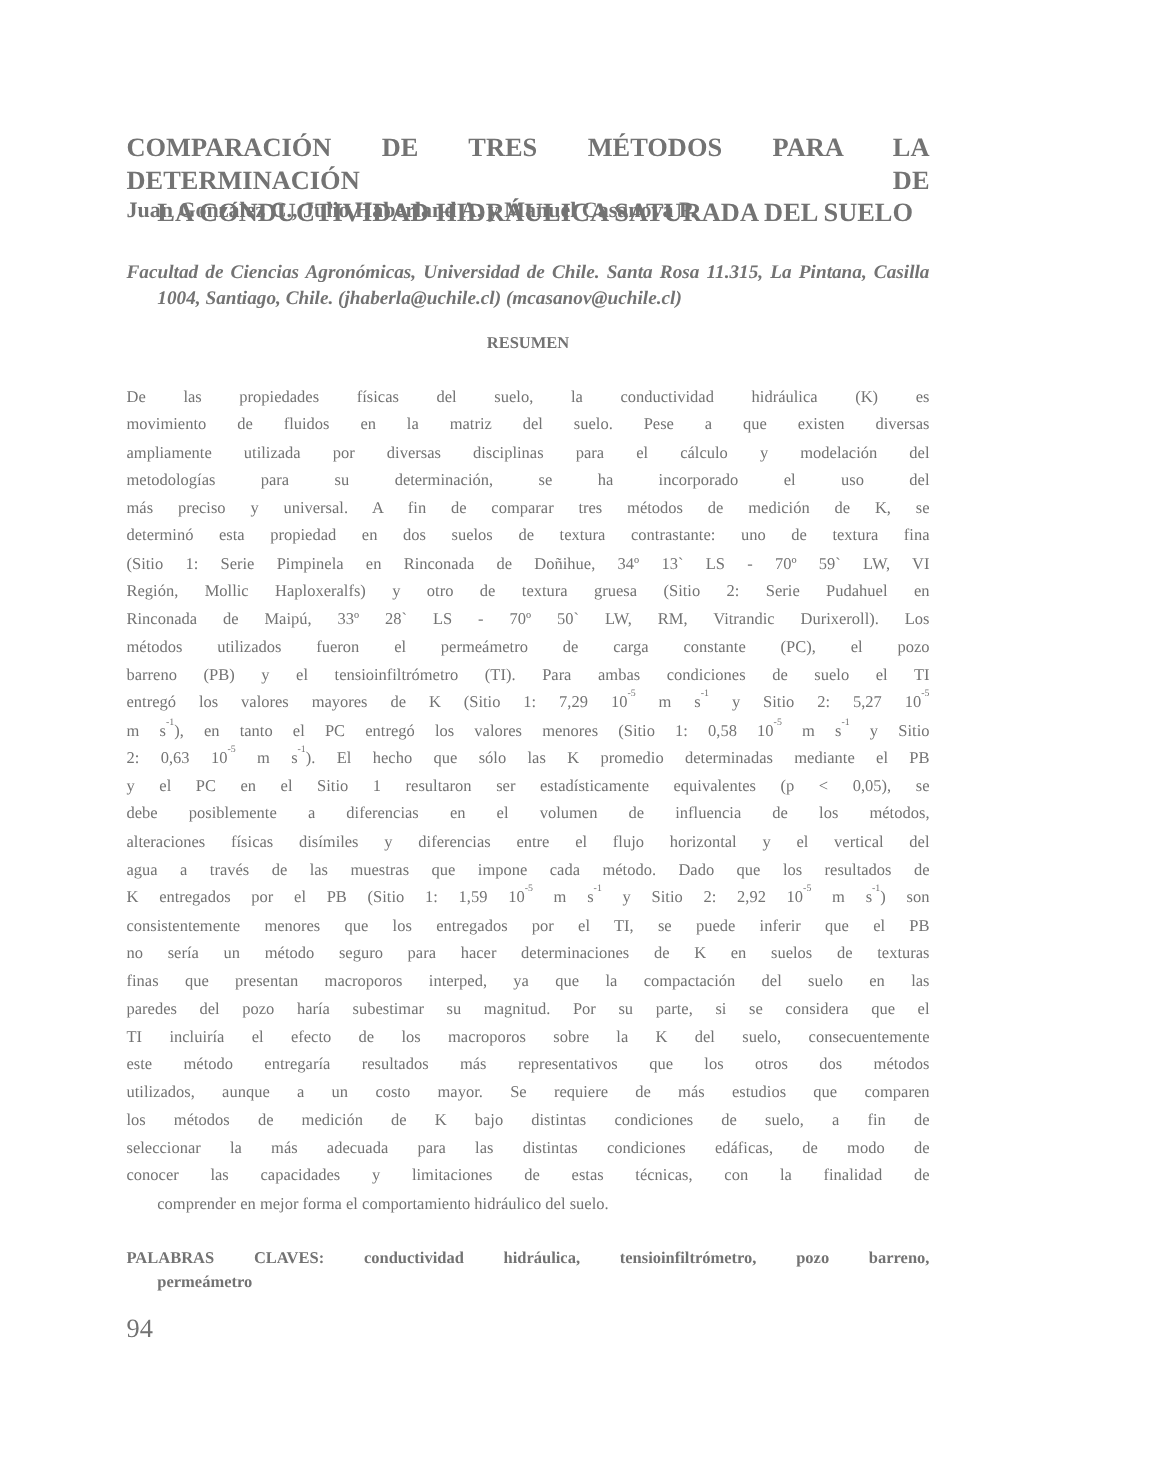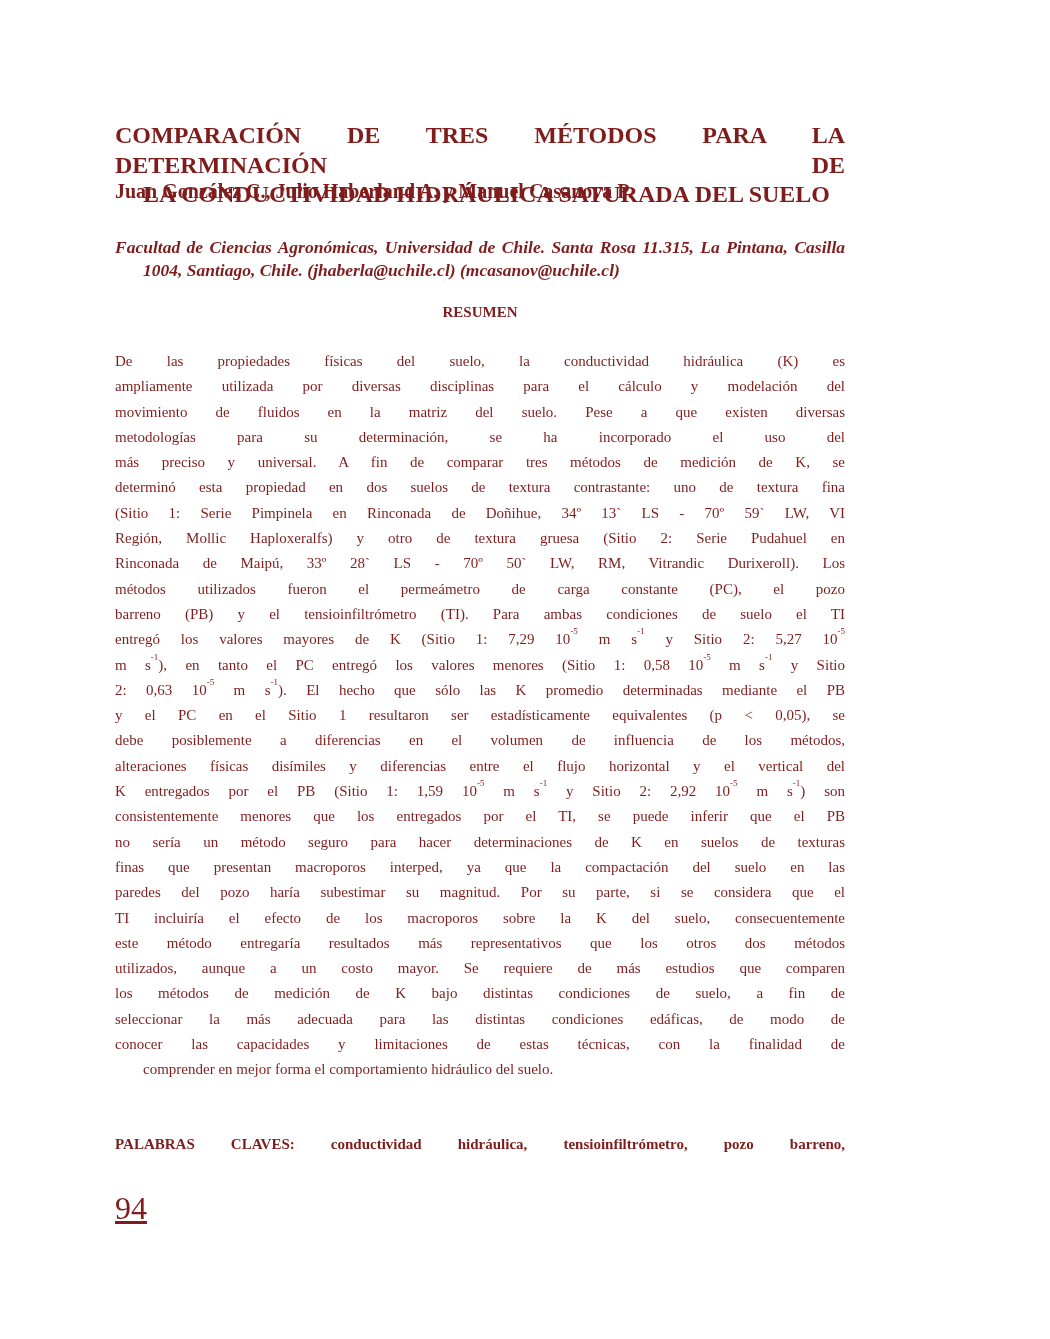--- a/index.html
+++ b/index.html
@@ -5,21 +5,21 @@
   html, body {
     margin: 0;
     padding: 0;
     background: #ffffff;
   }
   .sheet {
     position: relative;
     width: 1050px;
     height: 1339px;
     background: #ffffff;
-    color: #7f1d1d;
+    color: #737373;
     font-family: "Liberation Serif", "DejaVu Serif", serif;
     overflow: hidden;
   }
   .block {
     position: absolute;
     left: 115px;
     width: 730px;
   }
   
   .justify .line {
@@ -71,23 +71,22 @@
     top: -0.45em;
   }
   .keywords {
     top: 1133px;
     font-size: 15px;
     font-weight: bold;
     line-height: 22px;
   }
   .page-number {
     top: 1192px;
-    font-size: 32px;
+    font-size: 24px;
     line-height: 32px;
-    text-decoration: underline;
   }
 </style>
 </head>
 <body>
 
 <div class="sheet">
 
   <h1 class="block title justify">
       <div class="line">COMPARACIÓN DE TRES MÉTODOS PARA LA DETERMINACIÓN DE</div>
       <div class="line last">LA CONDUCTIVIDAD HIDRÁULICA SATURADA DEL SUELO</div>
@@ -97,49 +96,51 @@
 
   <div class="block affiliation justify">
       <div class="line">Facultad de Ciencias Agronómicas, Universidad de Chile. Santa Rosa 11.315, La Pintana, Casilla</div>
       <div class="line last">1004, Santiago, Chile. (jhaberla@uchile.cl) (mcasanov@uchile.cl)</div>
     </div>
 
   <h2 class="block section-heading">RESUMEN</h2>
 
   <div class="block abstract justify">
       <div class="line">De las propiedades físicas del suelo, la conductividad hidráulica (K) es</div>
+      <div class="line">movimiento de fluidos en la matriz del suelo. Pese a que existen diversas</div>
       <div class="line">ampliamente utilizada por diversas disciplinas para el cálculo y modelación del</div>
-      <div class="line">movimiento de fluidos en la matriz del suelo. Pese a que existen diversas</div>
       <div class="line">metodologías para su determinación, se ha incorporado el uso del</div>
       <div class="line">más preciso y universal. A fin de comparar tres métodos de medición de K, se</div>
       <div class="line">determinó esta propiedad en dos suelos de textura contrastante: uno de textura fina</div>
       <div class="line">(Sitio 1: Serie Pimpinela en Rinconada de Doñihue, 34º 13` LS - 70º 59` LW, VI</div>
       <div class="line">Región, Mollic Haploxeralfs) y otro de textura gruesa (Sitio 2: Serie Pudahuel en</div>
       <div class="line">Rinconada de Maipú, 33º 28` LS - 70º 50` LW, RM, Vitrandic Durixeroll). Los</div>
       <div class="line">métodos utilizados fueron el permeámetro de carga constante (PC), el pozo</div>
       <div class="line">barreno (PB) y el tensioinfiltrómetro (TI). Para ambas condiciones de suelo el TI</div>
       <div class="line">entregó los valores mayores de K (Sitio 1: 7,29 10<sup>-5</sup> m s<sup>-1</sup> y Sitio 2: 5,27 10<sup>-5</sup></div>
       <div class="line">m s<sup>-1</sup>), en tanto el PC entregó los valores menores (Sitio 1: 0,58 10<sup>-5</sup> m s<sup>-1</sup> y Sitio</div>
       <div class="line">2: 0,63 10<sup>-5</sup> m s<sup>-1</sup>). El hecho que sólo las K promedio determinadas mediante el PB</div>
       <div class="line">y el PC en el Sitio 1 resultaron ser estadísticamente equivalentes (p &lt; 0,05), se</div>
       <div class="line">debe posiblemente a diferencias en el volumen de influencia de los métodos,</div>
       <div class="line">alteraciones físicas disímiles y diferencias entre el flujo horizontal y el vertical del</div>
+      <div class="line">agua a través de las muestras que impone cada método. Dado que los resultados de</div>
       <div class="line">K entregados por el PB (Sitio 1: 1,59 10<sup>-5</sup> m s<sup>-1</sup> y Sitio 2: 2,92 10<sup>-5</sup> m s<sup>-1</sup>) son</div>
       <div class="line">consistentemente menores que los entregados por el TI, se puede inferir que el PB</div>
       <div class="line">no sería un método seguro para hacer determinaciones de K en suelos de texturas</div>
       <div class="line">finas que presentan macroporos interped, ya que la compactación del suelo en las</div>
       <div class="line">paredes del pozo haría subestimar su magnitud. Por su parte, si se considera que el</div>
       <div class="line">TI incluiría el efecto de los macroporos sobre la K del suelo, consecuentemente</div>
       <div class="line">este método entregaría resultados más representativos que los otros dos métodos</div>
       <div class="line">utilizados, aunque a un costo mayor. Se requiere de más estudios que comparen</div>
       <div class="line">los métodos de medición de K bajo distintas condiciones de suelo, a fin de</div>
       <div class="line">seleccionar la más adecuada para las distintas condiciones edáficas, de modo de</div>
       <div class="line">conocer las capacidades y limitaciones de estas técnicas, con la finalidad de</div>
       <div class="line last">comprender en mejor forma el comportamiento hidráulico del suelo.</div>
     </div>
 
   <div class="block keywords justify">
       <div class="line">PALABRAS CLAVES: conductividad hidráulica, tensioinfiltrómetro, pozo barreno,</div>
+      <div class="line last">permeámetro</div>
     </div>
 
   <div class="block page-number">94</div>
 
 </div>
 
 </body></html>

